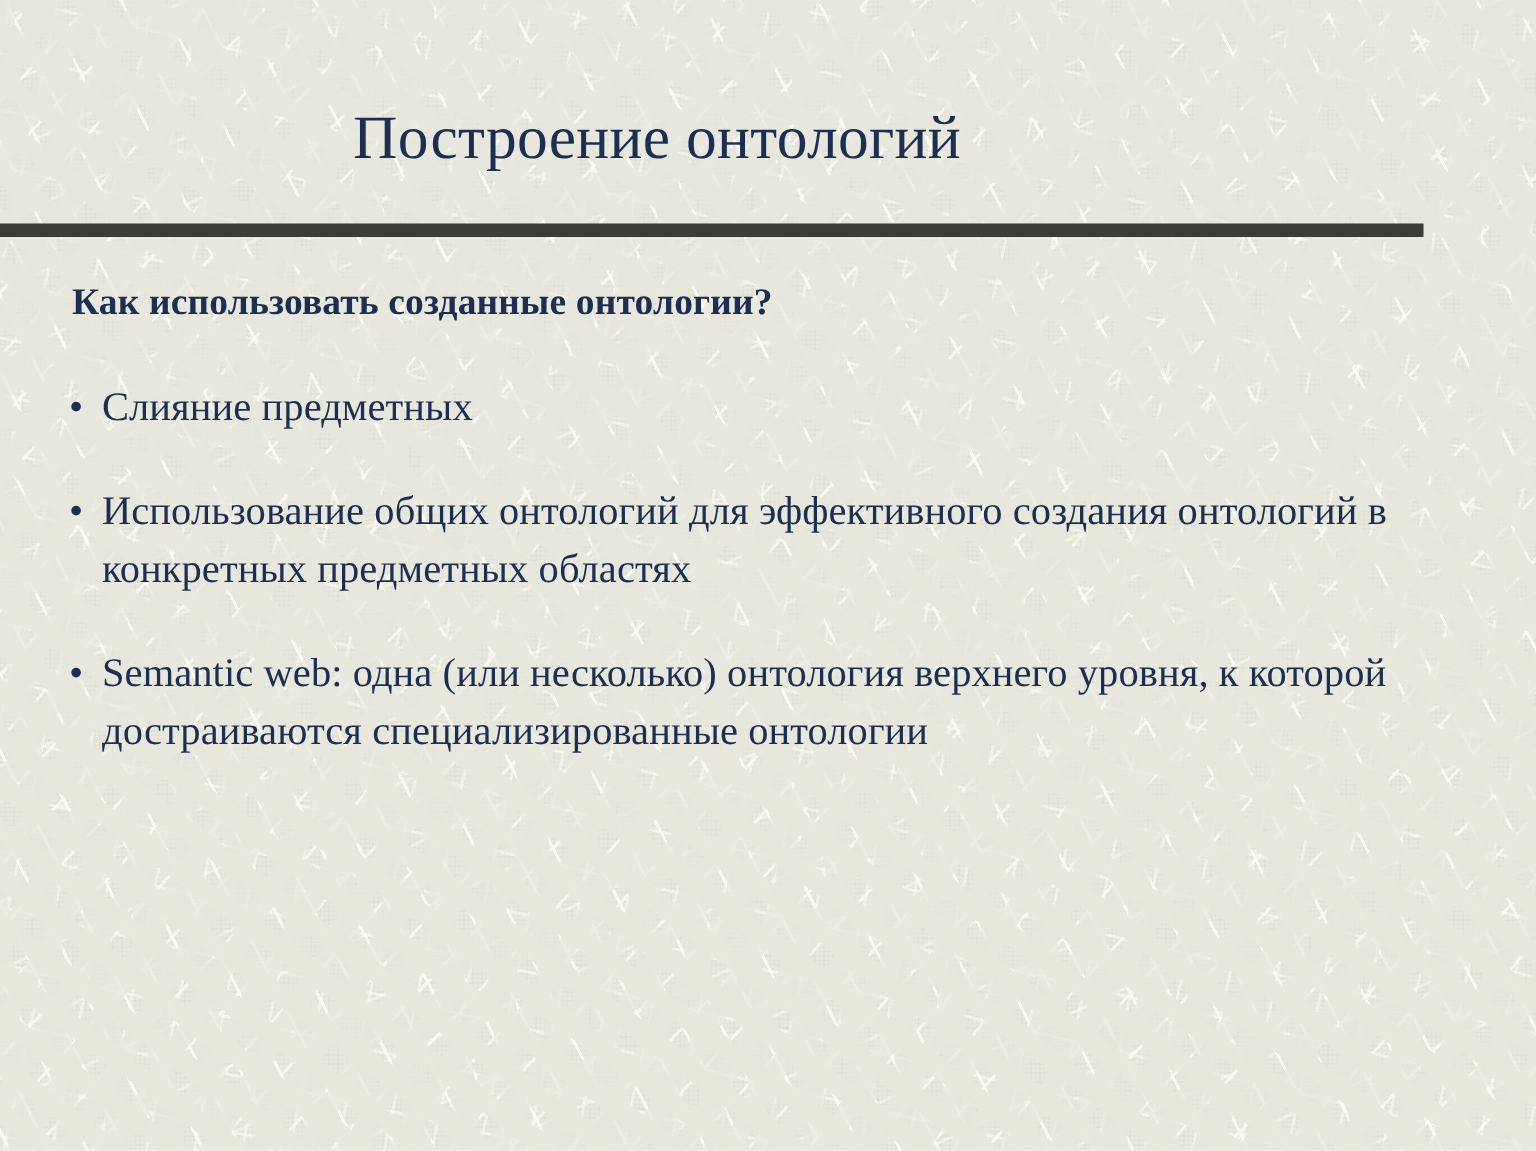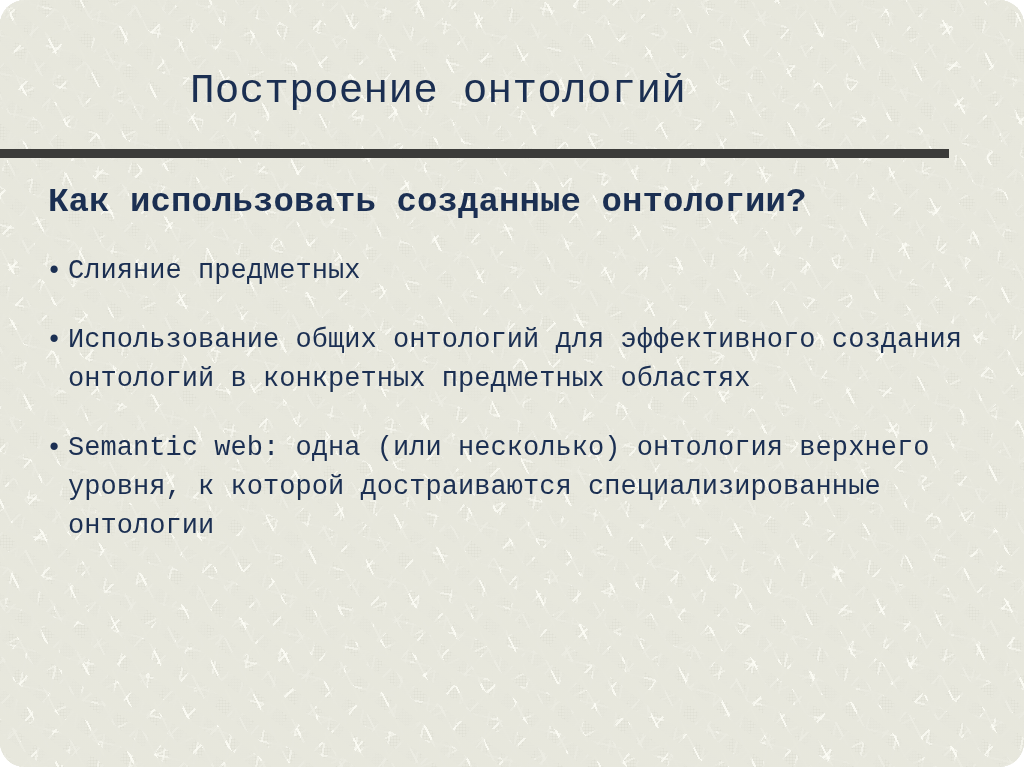--- a/index.html
+++ b/index.html
@@ -7,22 +7,21 @@
     padding: 0;
     background: #ffffff;
   }
 
   #slide {
     position: relative;
     width: 1024px;
     height: 767px;
     overflow: hidden;
     background-color: #e7e7dd;
-    font-family: Liberation Mono, monospace;
-    border-radius: 25px;
+    font-family: Liberation Serif, serif;
     -webkit-font-smoothing: antialiased;
   }
 
   
   #paper-texture {
     position: absolute;
     inset: 0;
     pointer-events: none;
     background-color: #e7e7dd;
     background-image:
@@ -103,21 +102,21 @@
   
   .body-block {
     position: absolute;
     left: 46px;
     top: 186px;
     width: 930px;
     color: #1b2f52;
   }
 
   .lead-question {
-    font-size: 34px;
+    font-size: 25px;
     line-height: 32px;
     font-weight: bold;
     letter-spacing: .1px;
     margin: 0 0 34px 2px;
   }
 
   .bullet-item {
     position: relative;
     padding-left: 22px;
     font-size: 27px;

